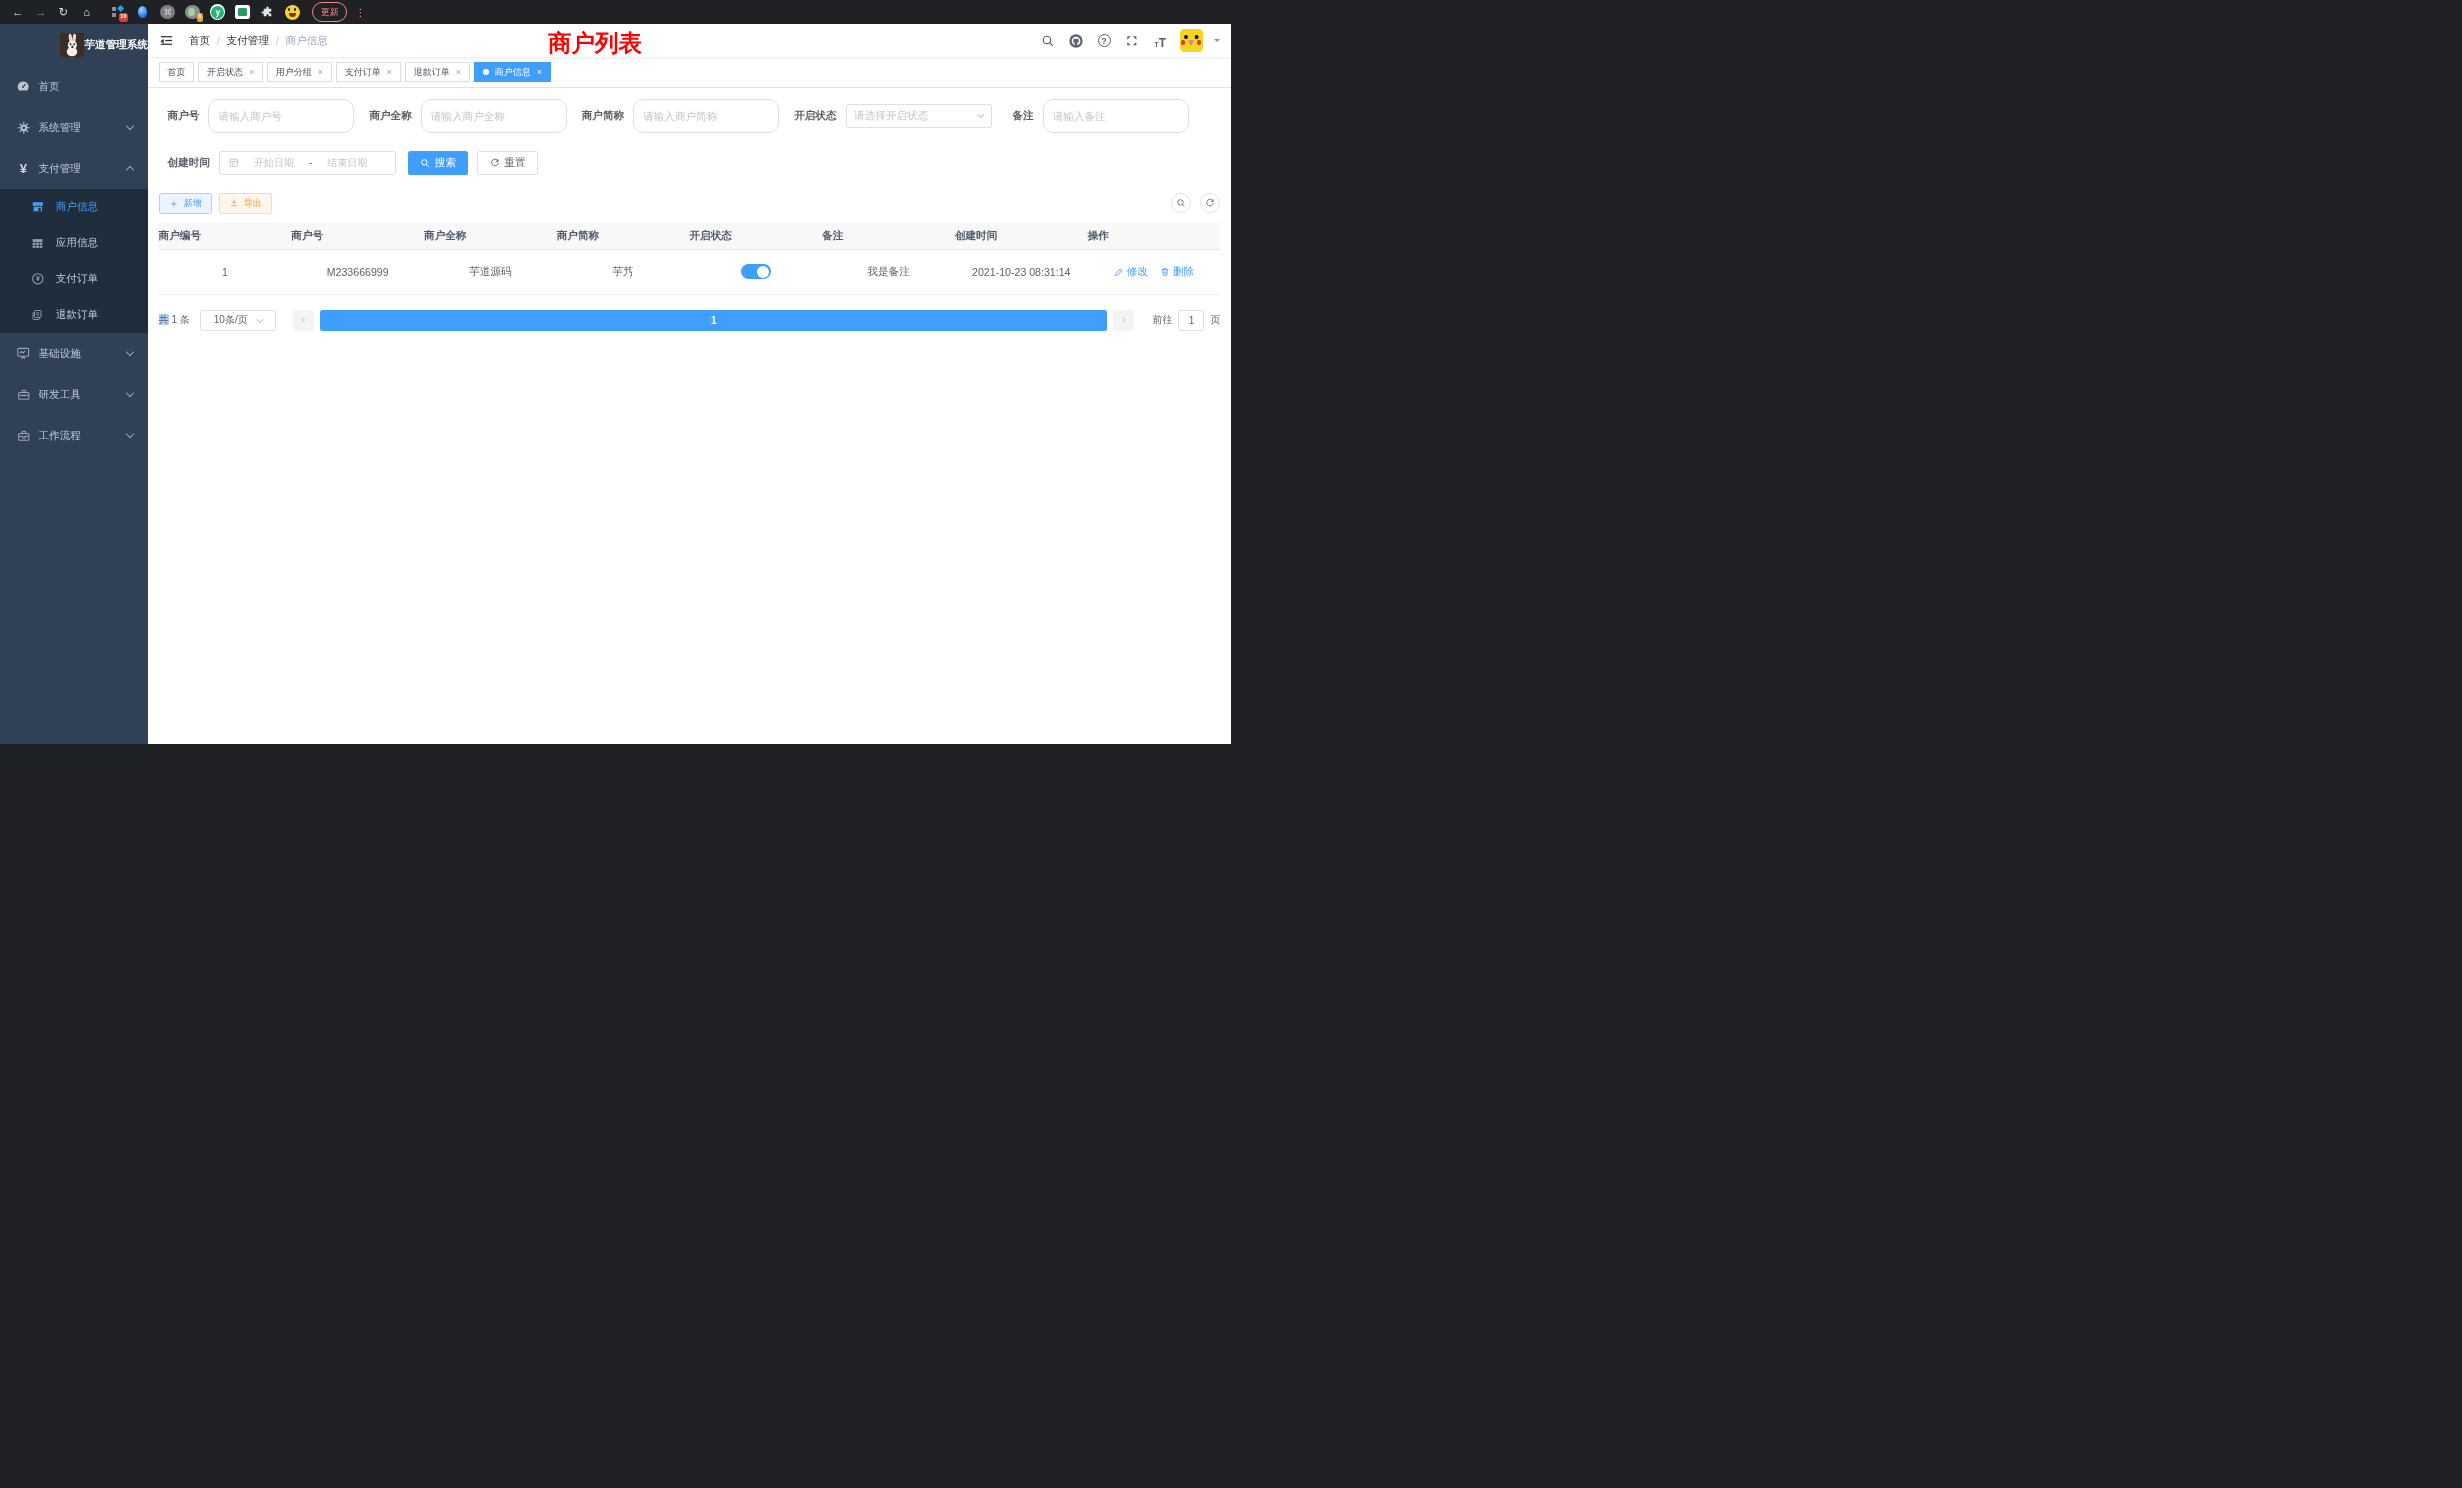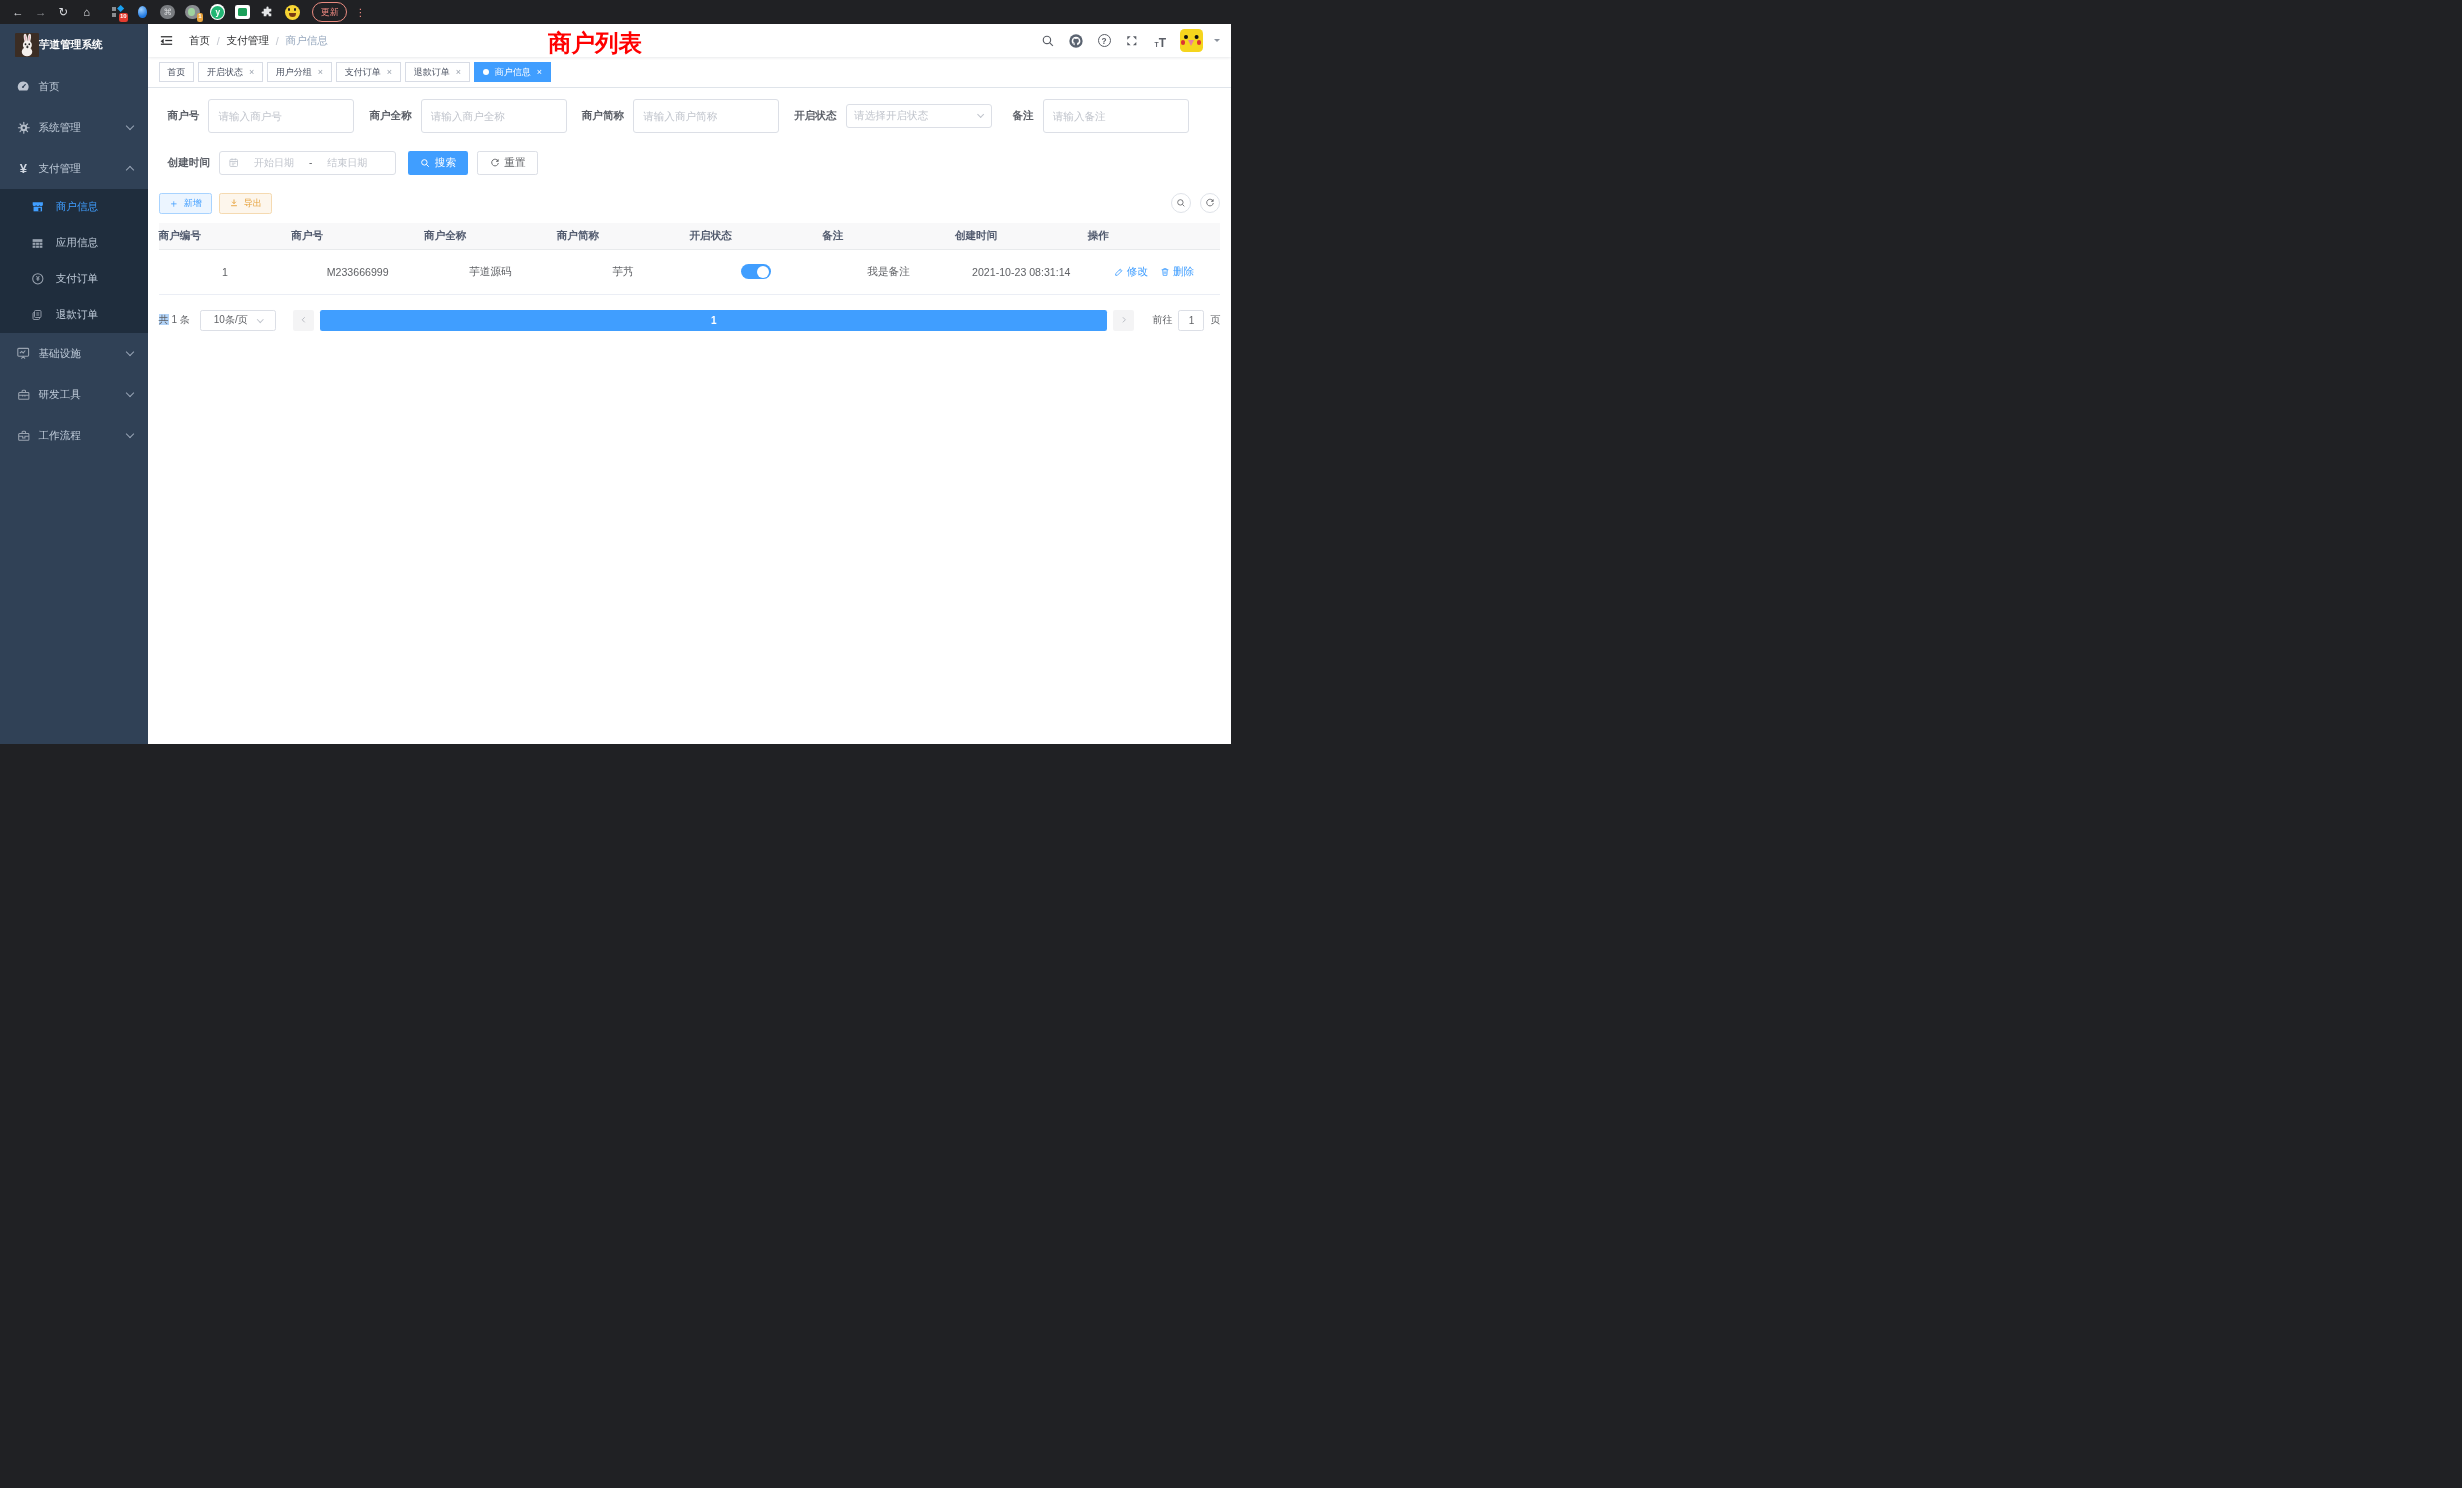--- a/index.html
+++ b/index.html
@@ -47,21 +47,21 @@
   .emoji-face{width:15px;height:15px;border-radius:50%;background:#f6d433;position:relative;}
   .emoji-face::before{content:"";position:absolute;left:3px;top:3.8px;width:2.3px;height:3px;border-radius:50%;background:#222;box-shadow:6px 0 0 #222;}
   .emoji-face::after{content:"";position:absolute;left:3.8px;bottom:2.3px;width:6.8px;height:4.5px;border-radius:0 0 6px 6px;background:#7a3b12;}
   .update-pill{margin-left:9px;border:1.1px solid #e98b80;color:#f28b82;font-size:9px;
                padding:2.3px 7.6px;border-radius:10px;white-space:nowrap;cursor:pointer;}
   .menu-dots{color:#f28b82;font-size:10.6px;margin-left:4.5px;letter-spacing:0;cursor:pointer;}
 
   
   .app{display:flex;height:720px;background:#fff;}
   .sidebar{width:148px;background:#304156;flex:none;color:#bfcbd9;font-size:10.6px;}
-  .logo-row{height:42px;display:flex;align-items:center;padding-left:15px;}
+  .logo-row{height:42px;display:flex;align-items:center;padding-left:15px;justify-content:flex-end;}
   .logo-img{width:24px;height:24px;border-radius:1.5px;background:#3b2d24;overflow:hidden;flex:none;}
   .logo-title{color:#fff;font-weight:bold;font-size:10.6px;}
   .menu-item{height:41px;display:flex;align-items:center;padding:0 15px;gap:6.8px;cursor:pointer;}
   .menu-item .mi-icon{width:16.7px;display:flex;justify-content:center;flex:none;}
   .chev{margin-left:auto;width:6px;height:6px;border-right:1.1px solid #97a4b5;border-bottom:1.1px solid #97a4b5;flex:none;}
   .chev.down{transform:rotate(45deg);margin-top:-3px;}
   .chev.up{transform:rotate(-135deg);margin-top:3px;}
   .yen-ic{color:#cfd6e0;font-size:13px;font-weight:bold;line-height:1;}
   .submenu{background:#1f2d3d;}
   .submenu .menu-item{height:36px;padding-left:29px;gap:10px;}
@@ -93,21 +93,21 @@
        display:flex;align-items:center;gap:6px;padding:0 7.6px;cursor:pointer;white-space:nowrap;}
   .tab .close{color:#9aa2ad;font-size:9px;}
   .tab.active{background:#409eff;border-color:#409eff;color:#fff;}
   .tab.active .close{color:#fff;}
   .dot{width:6px;height:6px;border-radius:50%;background:#fff;flex:none;}
 
   .page{flex:1;padding:10.6px;position:relative;background:#fff;}
   .frow{display:flex;align-items:center;margin-bottom:18px;}
   .f-item{display:flex;align-items:center;margin-right:6px;}
   .f-label{font-size:10.6px;font-weight:bold;color:#5a5e66;padding:0 9px;white-space:nowrap;}
-  .inp{width:146px;height:24px;border:0.8px solid #dcdfe6;border-radius:3px;padding:16px 9px;font-size:10.6px;
+  .inp{width:146px;height:24px;border:0.8px solid #dcdfe6;border-radius:10px;padding:16px 9px;font-size:10.6px;
        color:#606266;background:#fff;outline:none;font-family:inherit;}
   .inp::placeholder{color:#c0c4cc;}
   .select{width:146px;height:24px;border:0.8px solid #dcdfe6;border-radius:3px;padding:0 7.6px;display:flex;
           align-items:center;color:#c0c4cc;font-size:10.6px;cursor:pointer;}
   .select .sel-caret{margin-left:auto;width:5.3px;height:5.3px;border-right:0.9px solid #c0c4cc;border-bottom:0.9px solid #c0c4cc;transform:rotate(45deg);margin-top:-2.3px;}
   .daterange{width:177px;height:24px;border:0.8px solid #dcdfe6;border-radius:3px;display:flex;align-items:center;
              padding:0 7.6px;gap:15px;font-size:10px;color:#c0c4cc;cursor:text;}
   .btn{height:24px;border-radius:2.3px;font-size:10.6px;display:inline-flex;align-items:center;gap:4.5px;
        padding:0 11.4px;cursor:pointer;border:0.8px solid transparent;font-family:inherit;text-align:right;}
   .btn-primary{background:#409eff;color:#fff;}

